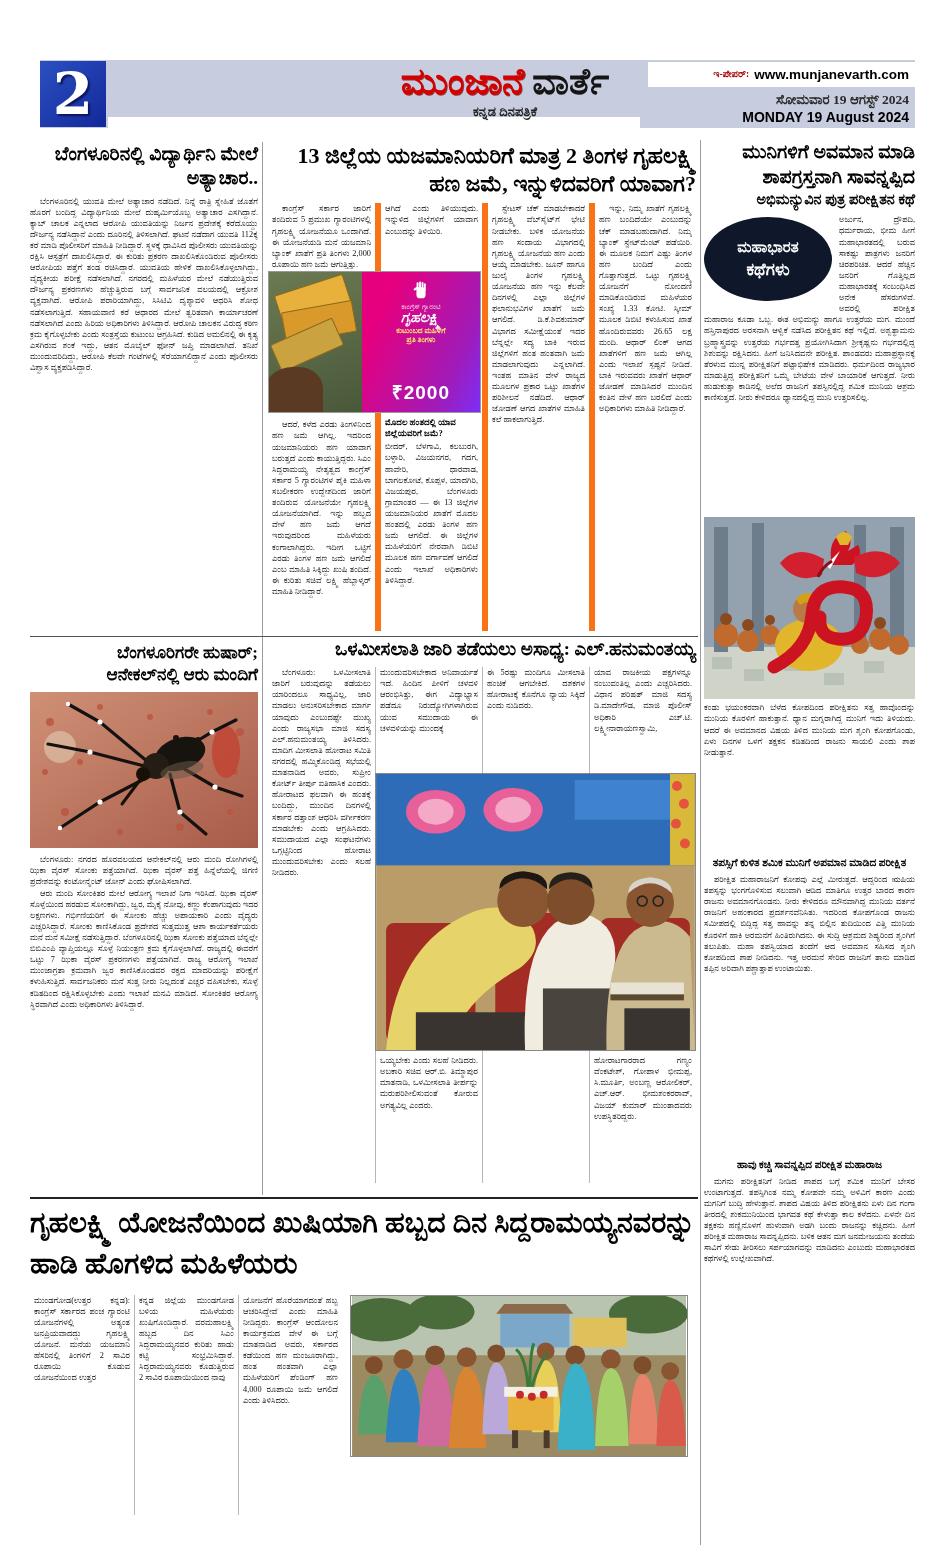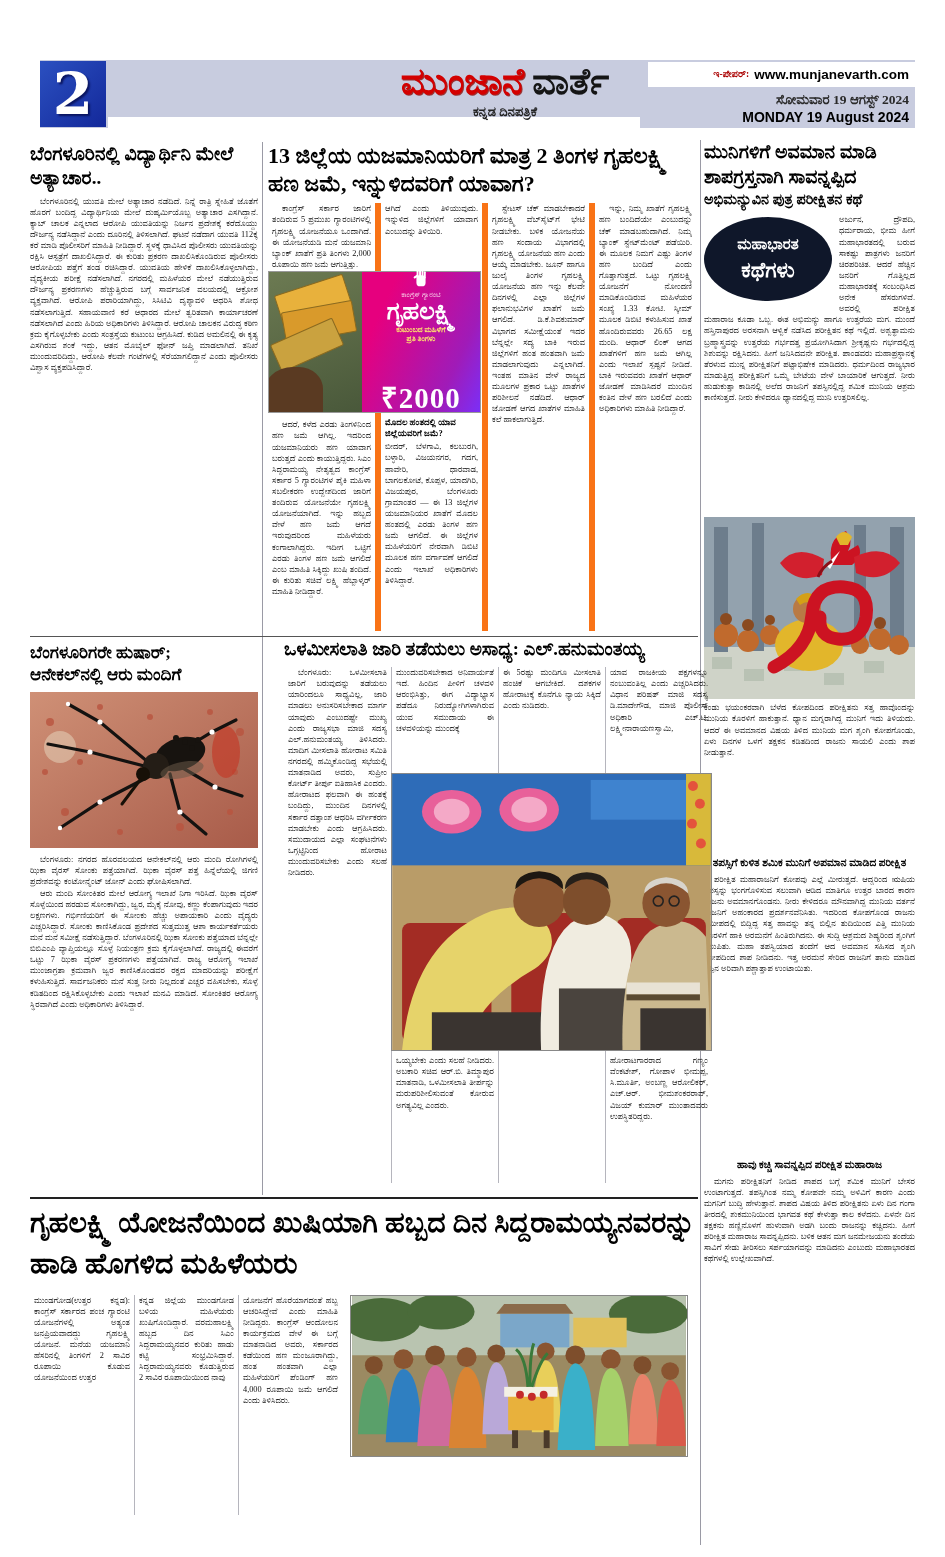--- a/index.html
+++ b/index.html
@@ -21,21 +21,21 @@
   .dates{left:648px;top:92px;width:261px;text-align:right;}
   .date-kn{font-size:13.5px;font-weight:bold;color:#2a2a2a;}
   .date-en{font-size:14px;font-weight:bold;color:#000;font-family:"Liberation Sans",sans-serif;margin-top:1px;}
   
   .vrule{width:1px;background:#9a9aa5;}
   .hrule{height:1px;background:#555;}
   .hrule2{height:2px;background:#222;}
   
   .body-sm{font-size:8.3px;line-height:1.34;text-align:justify;color:#101010;overflow:hidden;}
   .indent{text-indent:10px;}
-  .hd{font-weight:bold;color:#000;text-align:left;}
+  .hd{font-weight:bold;color:#000;text-align:right;}
   
   .a1{left:30px;top:142px;width:228px;}
   .a1-title{font-size:19px;line-height:1.25;}
   .a1-body{height:420px;margin-top:6px;}
   
   .a2{left:268px;top:142px;width:428px;}
   .a2-title{font-size:22px;line-height:1.28;}
   .a2-cols{position:relative;display:flex;margin-top:5px;height:428px;}
   .mcol{width:25%;box-sizing:border-box;padding:0 4px;}
   .mcol + .mcol{border-left:6px solid #f97316;}
@@ -47,45 +47,45 @@
   .money-card{left:0;top:68px;width:213px;height:142px;display:flex;border:1px solid #999;box-sizing:border-box;}
   .money-photo{width:44%;position:relative;background:linear-gradient(160deg,#6c7a52,#49583a);overflow:hidden;}
   .note{position:absolute;border-radius:2px;border:1px solid #8a6a20;}
   .n1{width:70px;height:30px;background:#e8b13c;transform:rotate(-18deg);left:8px;top:12px;}
   .n2{width:70px;height:30px;background:#d99a2b;transform:rotate(-10deg);left:14px;top:34px;}
   .n3{width:66px;height:28px;background:#caa23f;transform:rotate(-24deg);left:4px;top:58px;}
   .hand-shape{position:absolute;width:60px;height:55px;background:#5a3a22;border-radius:50% 40% 10% 50%;left:-6px;bottom:-10px;}
   .g-card{width:56%;background:linear-gradient(115deg,#e6007e 20%,#a01bb8 75%,#7b2ff7);color:#fff;
      display:flex;flex-direction:column;align-items:center;justify-content:center;text-align:center;padding:2px;box-sizing:border-box;}
   .g-brand{font-size:7px;color:#ffe9f4;}
-  .g-scheme{font-size:24px;font-weight:bold;line-height:1.05;}
+  .g-scheme{font-size:14px;font-weight:bold;line-height:1.05;font-style:italic;}
   .g-small{font-size:7.5px;color:#ffe36e;font-weight:bold;line-height:1.25;}
-  .g-amt{font-size:29px;font-weight:bold;font-family:Liberation Serif, serif;letter-spacing:1px;margin-top:34px;}
+  .g-amt{font-size:19px;font-weight:bold;font-family:Liberation Sans, sans-serif;letter-spacing:1px;margin-top:34px;}
   .cong-hand{position:relative;width:22px;height:22px;margin-bottom:1px;}
   
   .a3{left:704px;top:140px;width:211px;}
   .a3-title{font-size:19px;line-height:1.3;}
   .a3-sub{font-size:14.5px;margin-top:2px;}
   .a3-text1{height:300px;margin-top:6px;}
   .oval{float:left;width:128px;height:84px;background:#0f172a;border-radius:50%;color:#fff;
     display:flex;flex-direction:column;align-items:center;justify-content:center;margin:3px 7px 3px 0;}
   .oval .o1{font-size:15px;font-weight:bold;}
-  .oval .o2{font-size:21px;font-weight:bold;margin-top:2px;}
+  .oval .o2{font-size:17px;font-weight:bold;margin-top:2px;}
   .snake-img{display:block;margin:3px 0;}
   .a3-text2{height:150px;}
   .a3-subhead{font-weight:bold;font-size:10.5px;text-align:center;line-height:1.3;margin:4px 0;}
   .a3-text3{height:280px;}
   .a3-text4{height:330px;}
   
   .a4{left:30px;top:642px;width:228px;}
   .z1{font-size:17px;line-height:1.3;}
   .z3{font-size:23.5px;line-height:1.25;margin-top:1px;}
   .z-body{height:300px;margin-top:6px;}
   
-  .a5{left:268px;top:638px;width:428px;margin-left:16px;}
+  .a5{left:268px;top:638px;width:428px;}
   .a5-title{font-size:18.5px;line-height:1.25;}
   .a5-cols{position:relative;display:flex;margin-top:6px;height:516px;}
   .rcol{width:25%;box-sizing:border-box;padding:0 4px;}
   .rcol + .rcol{border-left:1px solid #b5b5bd;}
   .rcol-top{height:102px;overflow:hidden;}
   .rcol-gap{height:282px;}
   .rcol-bottom{height:126px;overflow:hidden;margin-top:4px;}
   .rcol-full{height:512px;overflow:hidden;}
   .pol-photo{left:107px;top:106px;width:321px;height:278px;border:1px solid #888;box-sizing:border-box;}
   

